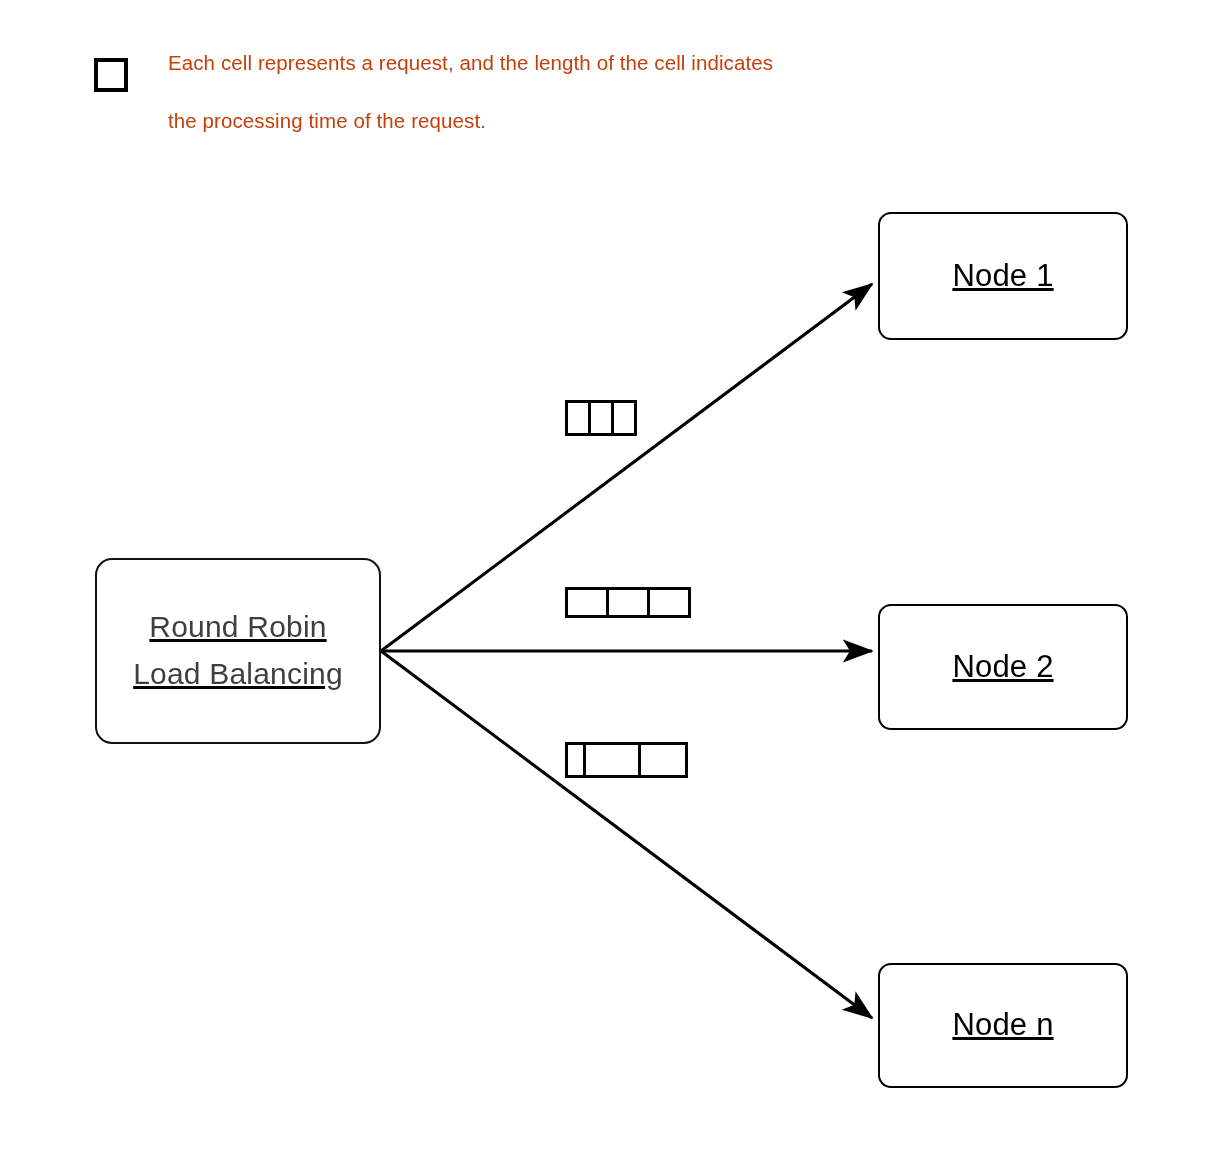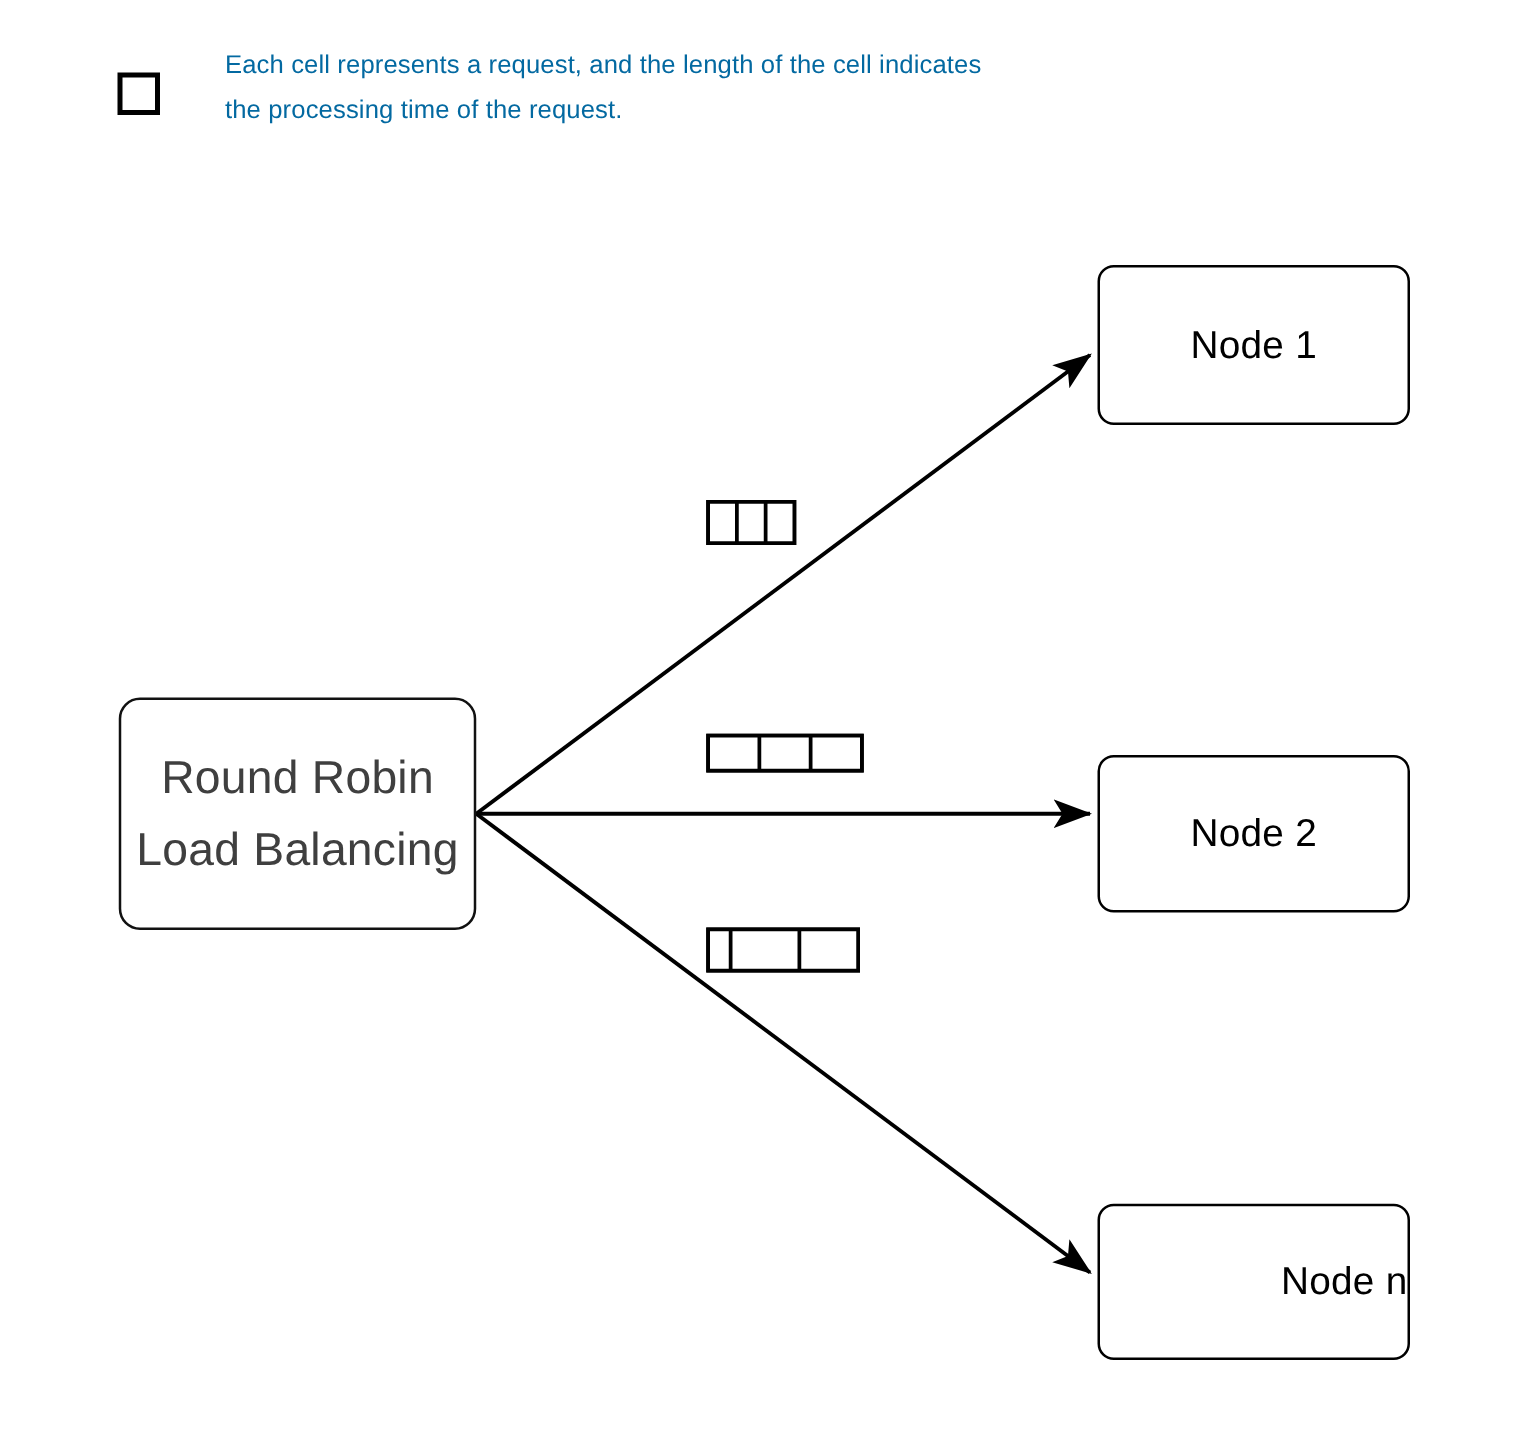--- a/index.html
+++ b/index.html
@@ -33,26 +33,26 @@
     left: 4px;
     top: 24px;
     width: 26px;
     height: 26px;
     border: 4px solid #000000;
     background: #ffffff;
     box-sizing: content-box;
   }
   #legend-text {
     position: absolute;
-    left: 90px;
+    left: 78px;
     top: 0px;
     width: 800px;
     font-size: 20.5px;
-    line-height: 36px;
-    color: #0369a1;
+    line-height: 58px;
+    color: #c2410c;
     letter-spacing: 0.1px;
     white-space: pre-line;
   }
 
   
   #edges {
     position: absolute;
     left: 0;
     top: 0;
     width: 1210px;
@@ -64,46 +64,47 @@
   .node-box {
     position: absolute;
     border: 2.4px solid #000000;
     border-radius: 13px;
     background: #ffffff;
     box-sizing: border-box;
     display: flex;
     align-items: center;
     justify-content: center;
     text-align: center;
+    text-decoration: underline;
   }
   .node-label {
     font-size: 31px;
     color: #000000;
     line-height: 1.18;
     letter-spacing: 0.2px;
   }
 
   #node-lb {
     left: 95px;
     top: 558px;
     width: 286px;
     height: 186px;
     border-color: #111111;
     border-radius: 17px;
   }
   #node-lb .node-label {
     color: #3f3f3f;
-    font-size: 37px;
+    font-size: 30px;
     line-height: 1.56;
     white-space: pre-line;
   }
 
   #node-1 { left: 878px; top: 212px;  width: 250px; height: 128px; }
   #node-2 { left: 878px; top: 588px;  width: 250px; height: 126px; margin-top: 16px; }
-  #node-n { left: 878px; top: 963px;  width: 250px; height: 125px; justify-content: flex-end; }
+  #node-n { left: 878px; top: 963px;  width: 250px; height: 125px; }
 
   
   .cell-strip {
     position: absolute;
     display: flex;
     background: #000000;
     border: 3.2px solid #000000;
     box-sizing: border-box;
   }
   .cell {

